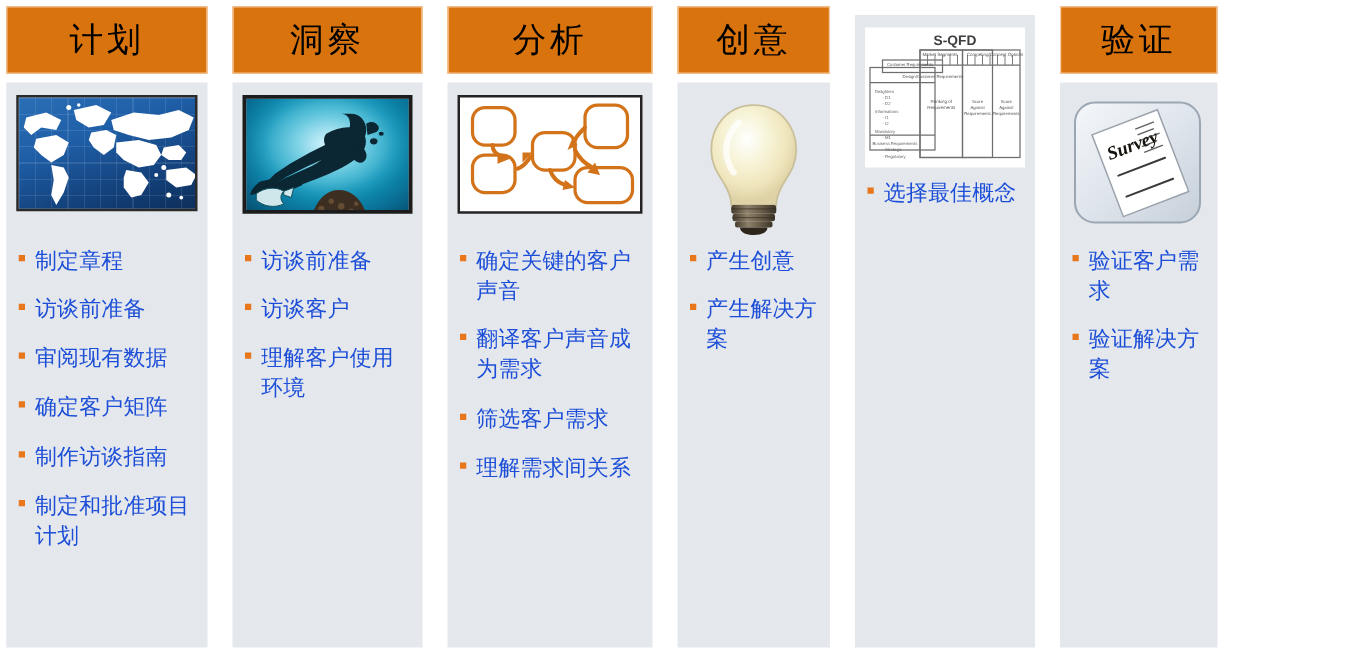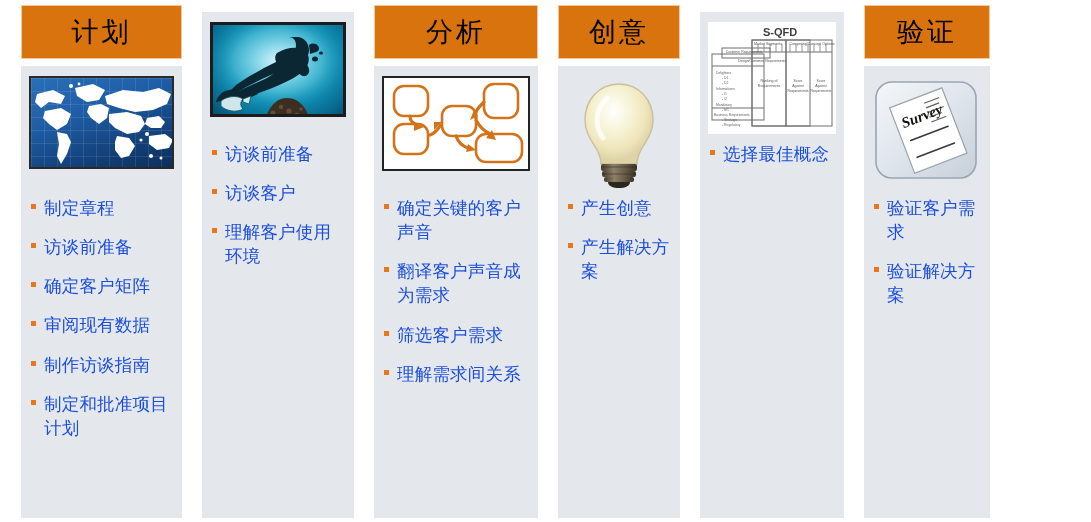--- a/index.html
+++ b/index.html
@@ -15,21 +15,20 @@
   }
   .board {
     position: relative;
     width: 978px;
     height: 522px;
     display: flex;
     align-items: flex-start;
     box-sizing: border-box;
     padding: 5px 4px 4px 5px;
     gap: 0;
-    margin-left: 16px;
   }
   .column {
     display: flex;
     flex-direction: column;
     box-sizing: border-box;
     height: 513px;
   }
   .col-gap { width: 20px; flex: 0 0 20px; height: 1px; }
 
   
@@ -173,31 +172,32 @@
               <circle cx="130" cy="80" r="1.5"></circle>
               <circle cx="40" cy="8" r="2"></circle>
               <circle cx="48" cy="6" r="1.4"></circle>
             </g>
           </svg>
         </div>
       </div>
       <ul class="bullets">
         <li>制定章程</li>
         <li>访谈前准备</li>
+        <li>审阅现有数据</li>
         <li>确定客户矩阵</li>
-        <li>审阅现有数据</li>
         <li>制作访谈指南</li>
         <li>制定和批准项目计划</li>
       </ul>
     </div>
   </div>
 
   <div class="col-gap"></div>
 
   <div class="column" style="width:166px">
+    <div class="col-header">洞察</div>
     <div class="col-body">
       <div class="thumb-wrap">
         <div class="thumb thumb-diver">
           <svg viewBox="0 0 136 95" width="136" height="95">
             <defs>
               <radialGradient id="sun" cx="48%" cy="38%" r="55%">
                 <stop offset="0%" stop-color="#d9f6ff" stop-opacity=".95"></stop>
                 <stop offset="60%" stop-color="#7fd4e8" stop-opacity=".35"></stop>
                 <stop offset="100%" stop-color="#0a6e94" stop-opacity="0"></stop>
               </radialGradient>

